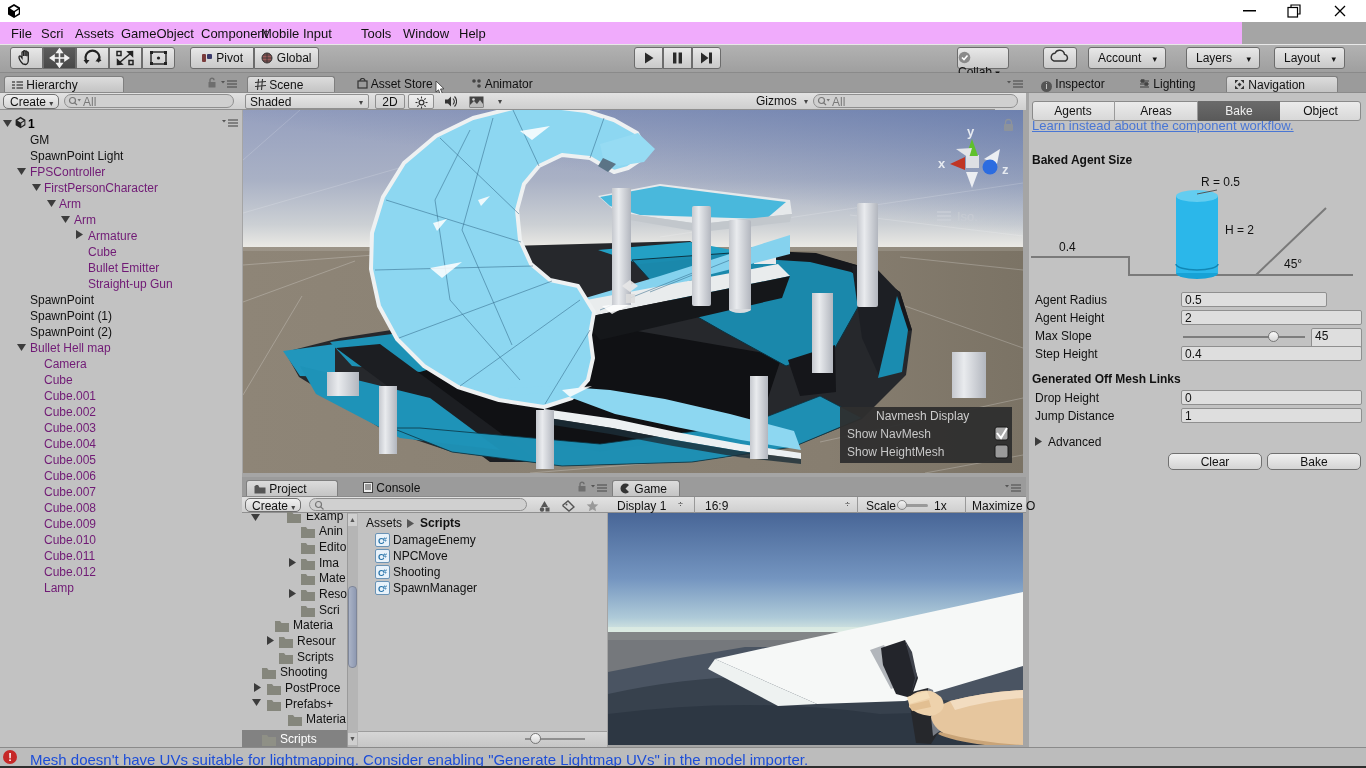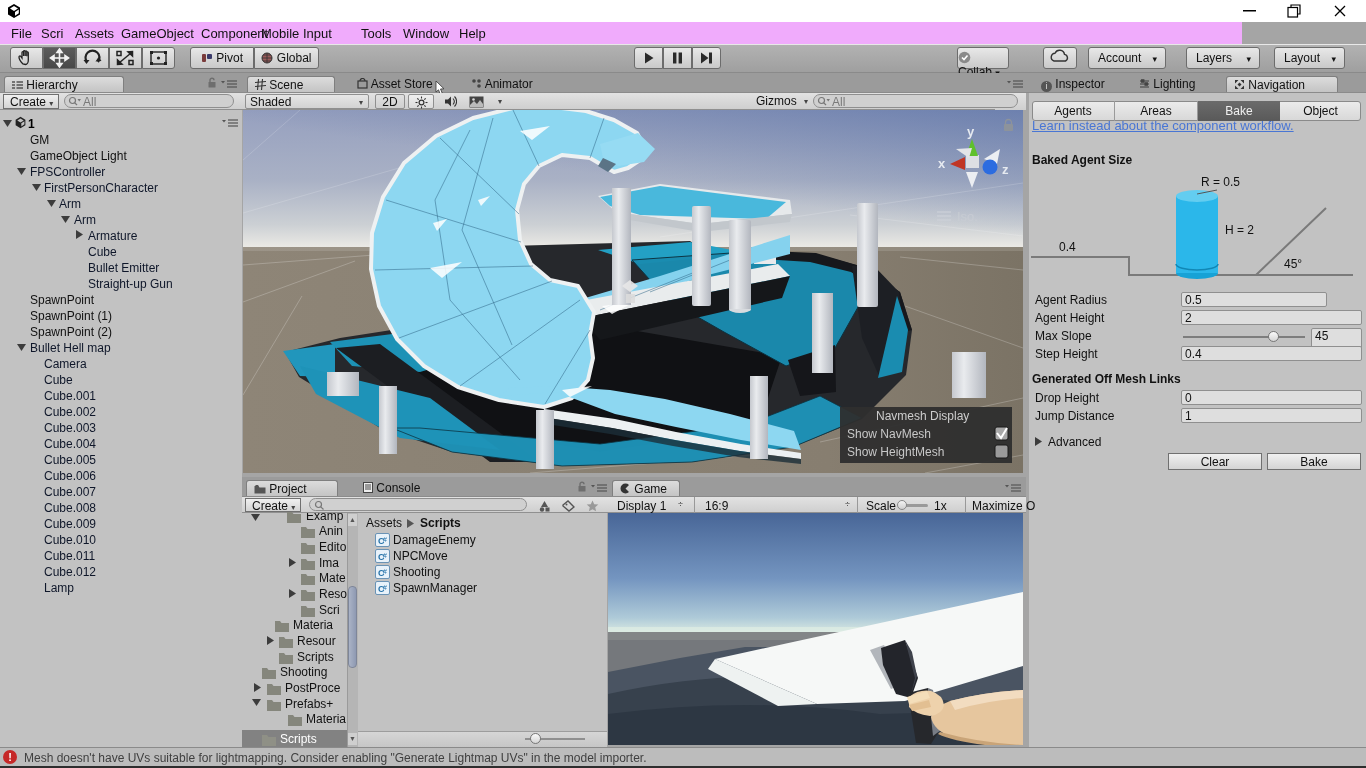--- a/index.html
+++ b/index.html
@@ -8,23 +8,23 @@
 .menuitem{position:absolute;top:4px;font-size:13px;color:#111}
 #toolbar{left:0;top:44px;width:1366px;height:29px;background:linear-gradient(#b2b2b2,#9f9f9f);border-top:1px solid #e8e8e8;border-bottom:1px solid #8a8a8a}
 .toolbtn{position:absolute;top:47px;height:22px;background:linear-gradient(#e8e8e8,#c9c9c9);border:1px solid #6c6c6c}
 .toolbtn.sel{background:linear-gradient(#5c5c5c,#484848)}
 .tabstrip{background:#9b9b9b;border-bottom:1px solid #8b8b8b}
 .tab{position:absolute;top:3px;height:15px;font-size:12px;color:#111;padding:1px 7px 0 7px;white-space:nowrap}
 .tab.active{background:linear-gradient(#dcdcdc,#c4c4c4);border:1px solid #7f7f7f;border-bottom:none;border-radius:3px 3px 0 0;height:16px}
 .panelbg{background:#c2c2c2}
 .smallbar{background:linear-gradient(#e2e2e2,#cfcfcf);border-bottom:1px solid #909090}
 .inp{position:absolute;background:#dedede;border:1px solid #8f8f8f;font-size:12px;color:#111;padding:0 3px;border-radius:2px}
-.ubtn{position:absolute;background:linear-gradient(#f0f0f0,#d4d4d4);border:1px solid #707070;border-radius:0;font-size:12px;color:#111;text-align:center}
+.ubtn{position:absolute;background:linear-gradient(#f0f0f0,#d4d4d4);border:1px solid #707070;border-radius:5px;font-size:12px;color:#111;text-align:center}
 .row{position:absolute;white-space:nowrap;font-size:12px;color:#111}
-.row.blue{color:#0f172a}
+.row.blue{color:#701a75}
 .searchpill{position:absolute;background:#d0d0d0;border:1px solid #8f8f8f;border-radius:9px;color:#7a7a7a;font-size:12px}
 </style></head>
 <body>
 
 <div class="abs" id="titlebar">
   <svg class="abs" style="left:6px;top:3px" width="16" height="16" viewBox="0 0 16 16">
       <path d="M8 1 L14 4.5 L14 11.5 L8 15 L2 11.5 L2 4.5 Z M8 3 L4 5.5 L8 8 L12 5.5 Z M3.2 6.5 L7 9 L7 12.8 L3.2 10.3 Z M12.8 6.5 L9 9 L9 12.8 L12.8 10.3 Z" fill="#000"></path>
     </svg>
   <svg class="abs" style="left:1243px;top:10px" width="13" height="2">
       <rect width="13" height="1.5" fill="#000"></rect>
@@ -177,21 +177,21 @@
     </svg>
   <svg class="abs" style="left:222px;top:6px" width="16" height="8" viewBox="0 0 16 8">
       <path d="M0 1 L4 1 L2 3.5 Z" fill="#555"></path>
       <g stroke="#555" stroke-width="1.2">
         <line x1="6" y1="1" x2="16" y2="1"></line>
         <line x1="6" y1="4" x2="16" y2="4"></line>
         <line x1="6" y1="7" x2="16" y2="7"></line>
       </g>
     </svg>
   <div class="row" style="left:30px;top:20px">GM</div>
-  <div class="row" style="left:30px;top:36px">GameObject Light</div>
+  <div class="row" style="left:30px;top:36px">SpawnPoint Light</div>
   <svg class="abs" style="left:17px;top:55px" width="9" height="8" viewBox="0 0 9 8">
       <path d="M0 0 L9 0 L4.5 7 Z" fill="#3c3c3c"></path>
     </svg>
   <div class="row blue" style="left:30px;top:52px">FPSController</div>
   <svg class="abs" style="left:32px;top:71px" width="9" height="8" viewBox="0 0 9 8">
       <path d="M0 0 L9 0 L4.5 7 Z" fill="#3c3c3c"></path>
     </svg>
   <div class="row blue" style="left:44px;top:68px">FirstPersonCharacter</div>
   <svg class="abs" style="left:47px;top:87px" width="9" height="8" viewBox="0 0 9 8">
       <path d="M0 0 L9 0 L4.5 7 Z" fill="#3c3c3c"></path>
@@ -757,15 +757,15 @@
 <path d="M940,732 Q980,743 1023,745 L985,745 Q952,741 938,734 Z" fill="#c9a478"></path>
 
 <path d="M909,697 Q919,689 931,691 Q943,695 944,705 Q943,714 930,716 Q915,714 909,707 Z" fill="#eed2ac"></path>
 <path d="M907,697 L927,691 L930,698 L909,704 Z" fill="#f4deba"></path>
 <path d="M909,705 L929,700 L931,707 L912,711 Z" fill="#e2bf92"></path>
 </svg>
 </div>
 
 <div class="abs" style="left:0;top:747px;width:1366px;height:19px;background:#bcbcbc;border-top:1px solid #8a8a8a">
   <span class="abs" style="left:3px;top:2px;width:14px;height:14px;border-radius:50%;background:#c62828;color:#fff;font-size:11px;font-weight:bold;text-align:center;line-height:14px">!</span>
-  <span class="abs" style="left:24px;top:3px;font-size:12px;color:#404040">Mesh doesn't have UVs suitable for lightmapping. Consider enabling "Generate Lightmap UVs" in the model importer.</span>
+  <span class="abs" style="left:30px;top:3px;font-size:15px;color:#1d4ed8">Mesh doesn't have UVs suitable for lightmapping. Consider enabling "Generate Lightmap UVs" in the model importer.</span>
 </div>
 <div class="abs" style="left:0;top:766px;width:1366px;height:2px;background:#2e2e2e"></div>
 
 </body></html>

